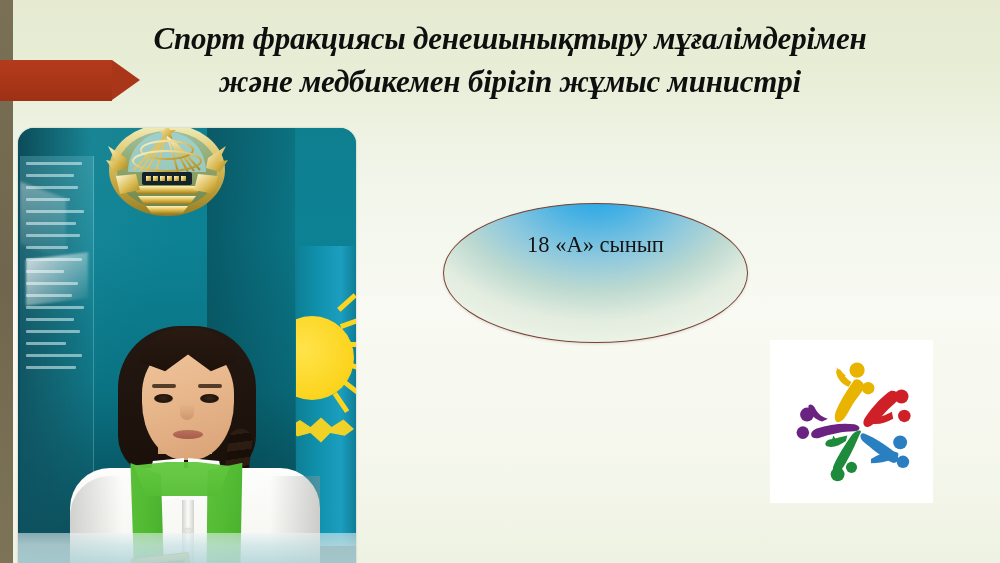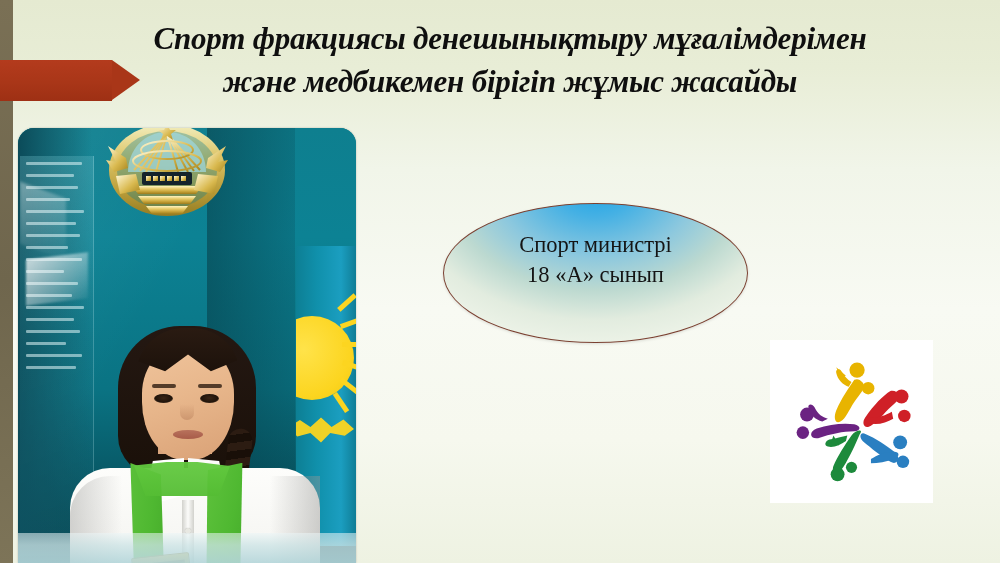--- a/index.html
+++ b/index.html
@@ -359,21 +359,21 @@
 
   <div class="edge-stripe"></div>
 
   <div class="arrow-banner">
     <div class="tail"></div>
     <div class="head"></div>
   </div>
 
   <div class="title">
     <span class="title-line l1">Спорт фракциясы денешынықтыру мұғалімдерімен</span>
-    <span class="title-line l2">және медбикемен бірігіп жұмыс жасайды</span>
+    <span class="title-line l2">және медбикемен бірігіп жұмыс министрі</span>
   </div>
 
   <div class="photo">
     <div class="ph-wall"></div>
     <div class="ph-wall-dark"></div>
     <div class="ph-wall-dark2"></div>
 
     <div class="ph-panel">
       <span class="ln" style="width:56px"></span>
       <span class="ln" style="width:48px"></span>
@@ -495,21 +495,20 @@
         <div class="pr-badge-txt"></div>
       </div>
 
     </div>
 
     <div class="ph-desk"></div>
   </div>
 
   <div class="callout">
     <div class="callout-text">
-      <span>Спорт министрі</span>
       <span>18 «А» сынып</span>
     </div>
   </div>
 
   <div class="logo-tile">
     <svg class="logo-svg" width="139" height="139" viewBox="0 0 200 200">
 
       <g fill="#e8b400">
         <circle cx="108" cy="26" r="11"></circle>
         <circle cx="124" cy="52" r="9"></circle>

